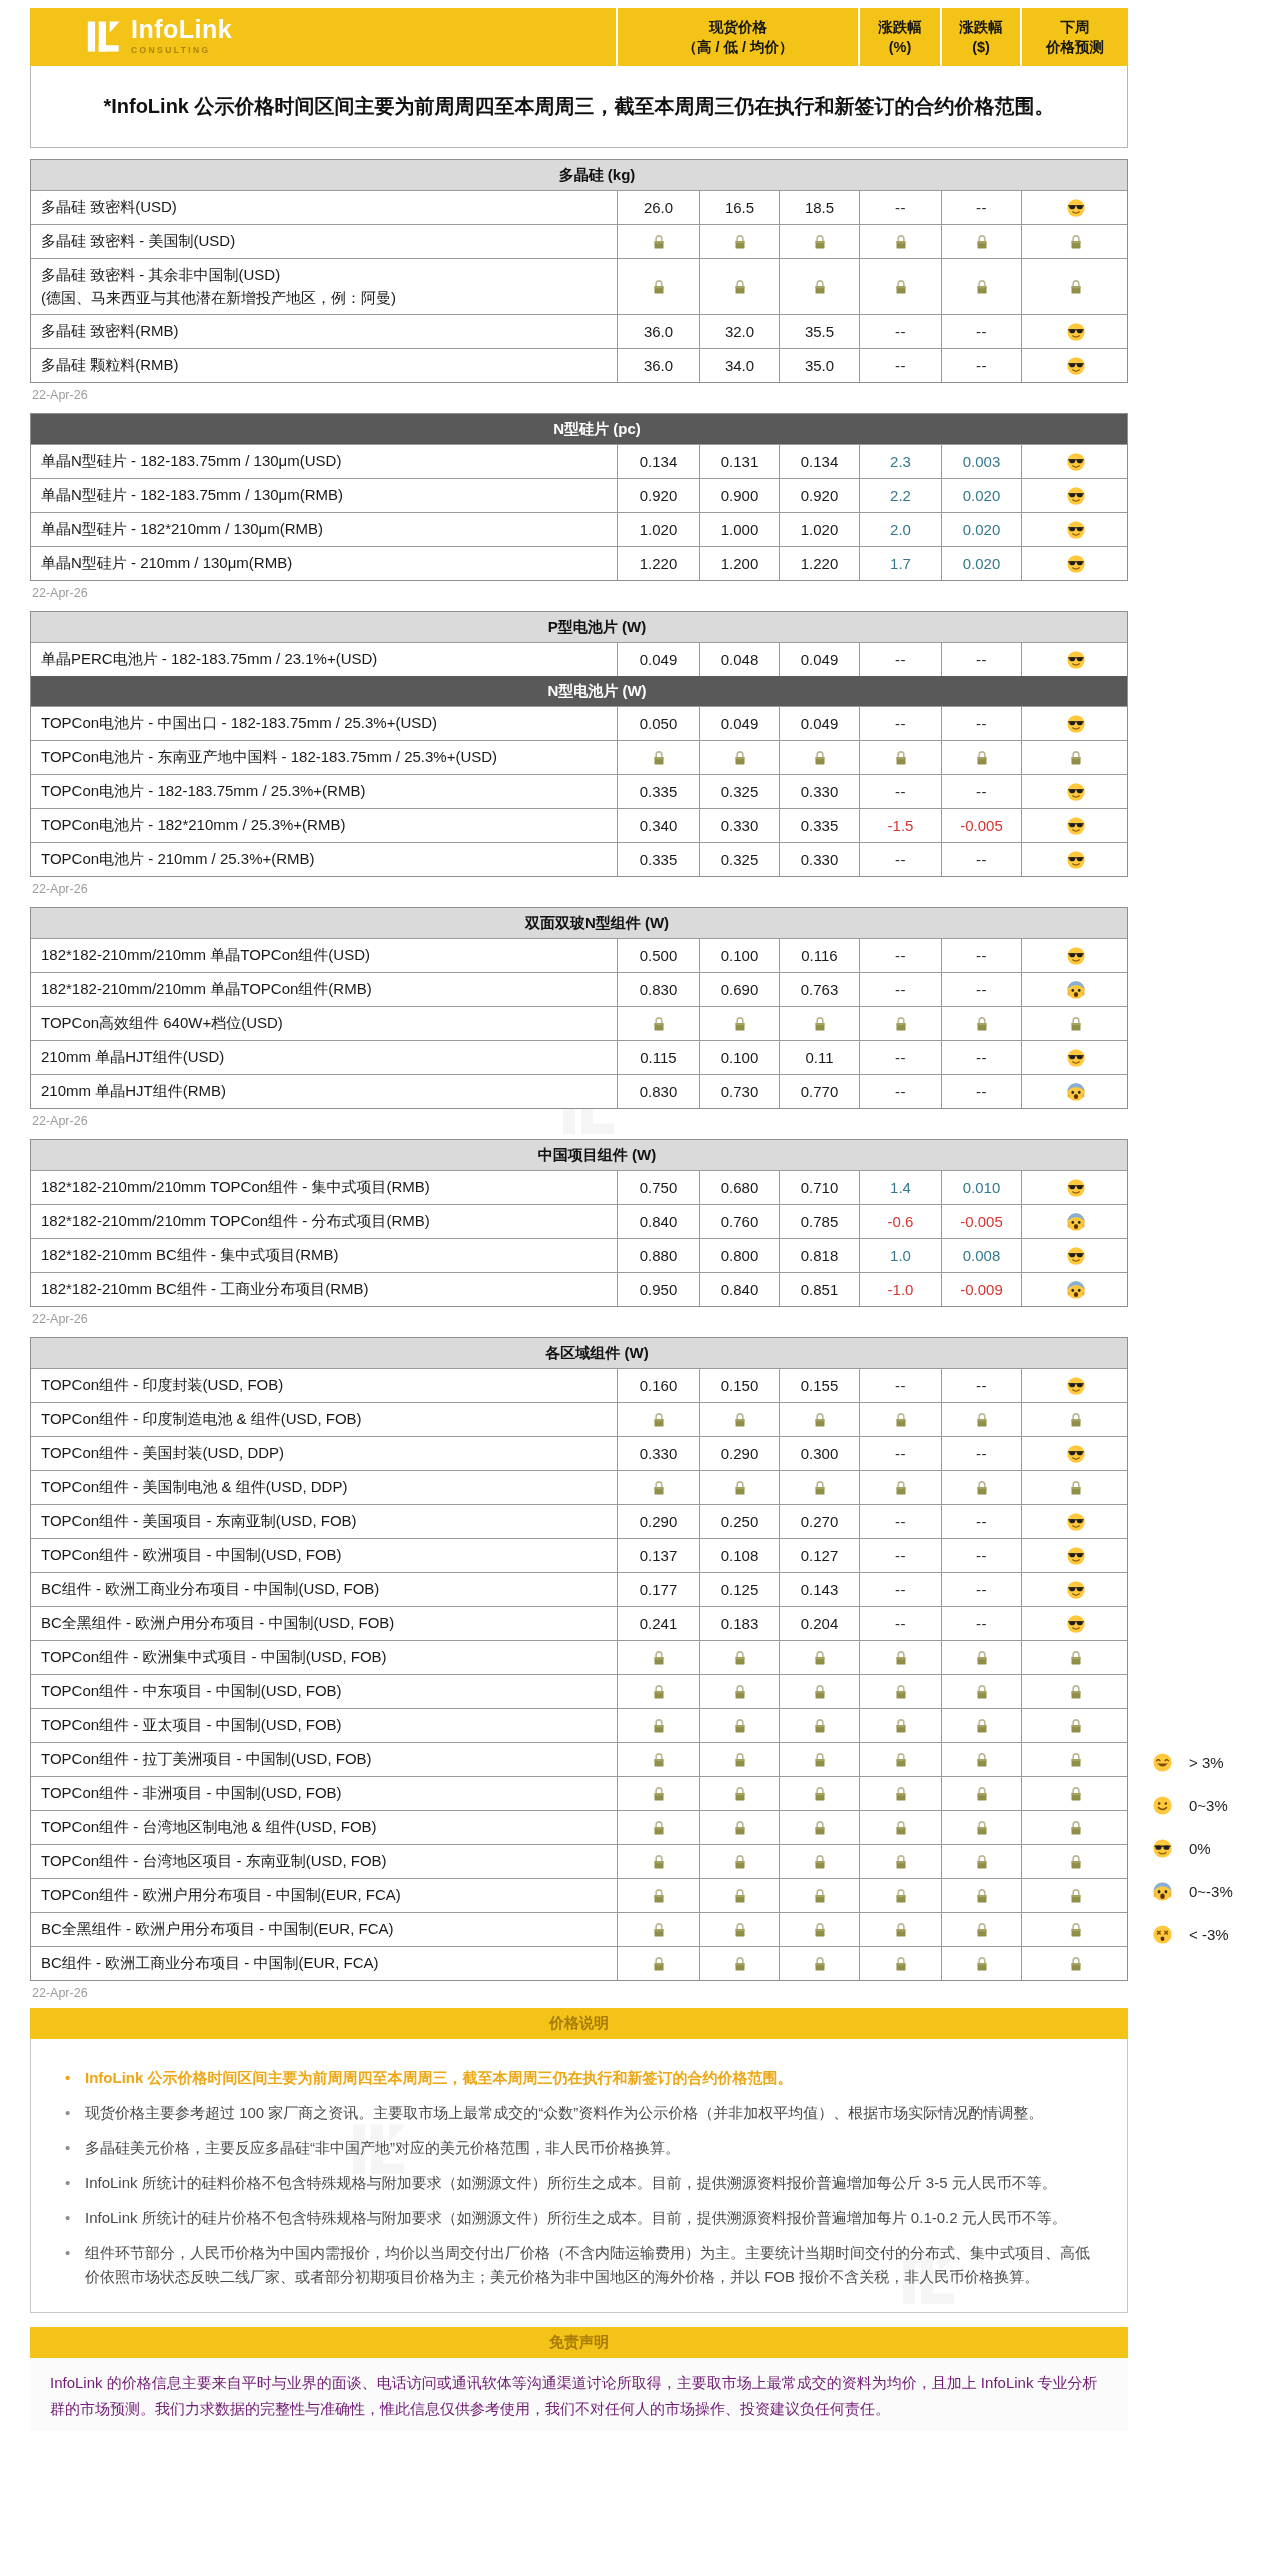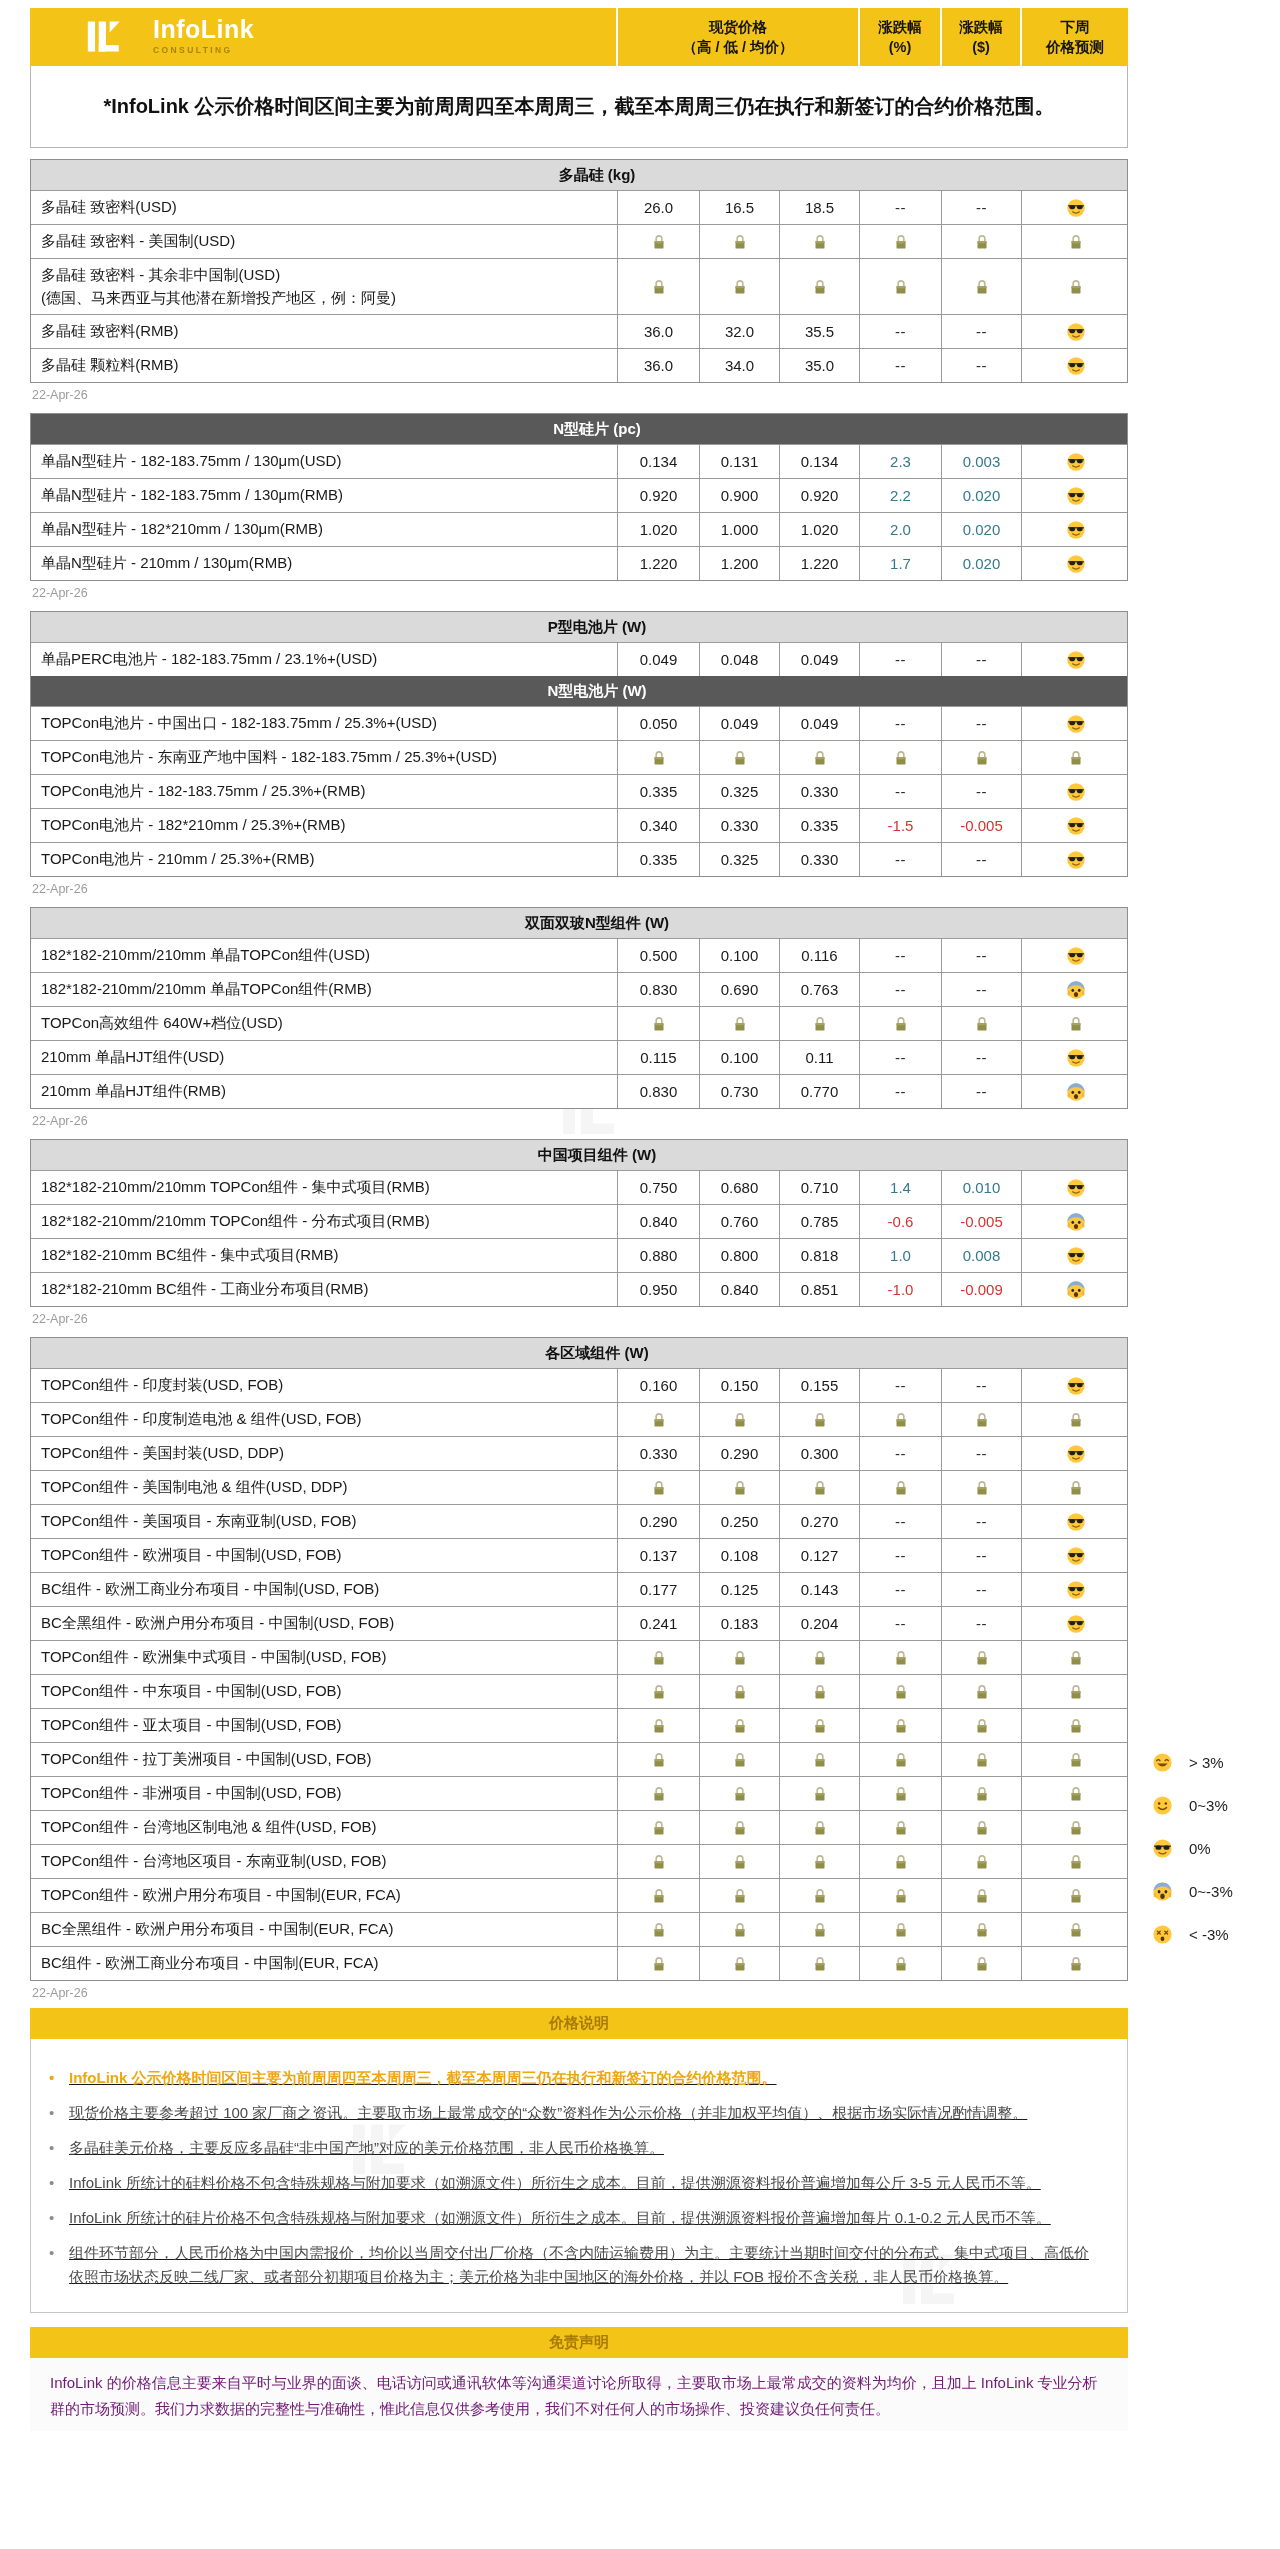--- a/index.html
+++ b/index.html
@@ -4,21 +4,21 @@
 <style>
   html,body{margin:0;padding:0;background:#fff;}
   body{font-family:"Liberation Sans","DejaVu Sans",sans-serif;color:#1a1a1a;}
   .page{position:relative;width:1280px;height:2549px;background:#fff;overflow:hidden;}
   .content{position:absolute;left:30px;top:8px;width:1098px;}
 
   
   .top-header{display:grid;grid-template-columns:586px 242px 82px 80px 108px;background:#F3C318;height:58px;}
   .th-cell{display:flex;flex-direction:column;justify-content:center;align-items:center;
            font-weight:bold;font-size:14.5px;line-height:1.4;border-left:2px solid #fff;color:#151515;}
-  .th-logo{flex-direction:row;justify-content:flex-start;align-items:center;border-left:none;padding-left:56px;gap:27px;}
+  .th-logo{flex-direction:row;justify-content:flex-start;align-items:center;border-left:none;padding-left:56px;gap:5px;}
   .logo-mark{width:40px;height:38px;color:#fff;}
   .brand-name{color:#fff;font-size:25px;font-weight:bold;letter-spacing:.5px;line-height:1;}
   .brand-sub{color:rgba(110,82,0,.55);font-size:8.5px;font-weight:bold;letter-spacing:2.4px;margin-top:3px;}
 
   
   .note-box{border:1px solid #b5b5b5;border-top:none;padding:27px 40px;text-align:center;
             font-weight:bold;font-size:20px;color:#111;}
 
   
   .block{margin-top:11px;}
@@ -38,21 +38,21 @@
   .date{color:#9c9c9c;font-size:12.5px;margin:5px 0 7px 2px;}
 
   
   .legend{position:absolute;left:1152px;top:1752px;display:flex;flex-direction:column;gap:22px;}
   .legend-item{display:flex;align-items:center;gap:16px;font-size:15px;color:#1e1e1e;}
   .legend-item .emo{width:21px;height:21px;}
 
   
   .band{margin-top:8px;background:#F3C318;height:31px;display:flex;align-items:center;justify-content:center;
         font-weight:bold;font-size:15px;color:#A87A06;}
-  .pn-box{border:1px solid #c6c6c6;border-top:none;padding:16px 28px 12px 8px;text-decoration:underline;}
+  .pn-box{border:1px solid #c6c6c6;border-top:none;padding:16px 28px 12px 24px;}
   .pn-box ul{list-style:none;margin:0;padding:0;}
   .pn-box li{position:relative;padding-left:30px;margin:11px 0;font-size:15px;line-height:1.6;color:#4a4a4a;}
   .pn-box li::before{content:"\2022";position:absolute;left:10px;top:0;color:#8d8d8d;}
   .pn-box li.highlight{color:#EDA712;font-weight:bold;}
   .pn-box li.highlight::before{color:#EDA712;}
   .disc-band{margin-top:14px;}
   .disc-body{padding:12px 20px 10px 20px;color:#701a75;font-size:15px;line-height:1.7;background:#fbfbfb;}
 
   
   .wm{position:absolute;width:66px;height:60px;color:#555;opacity:.05;pointer-events:none;}

